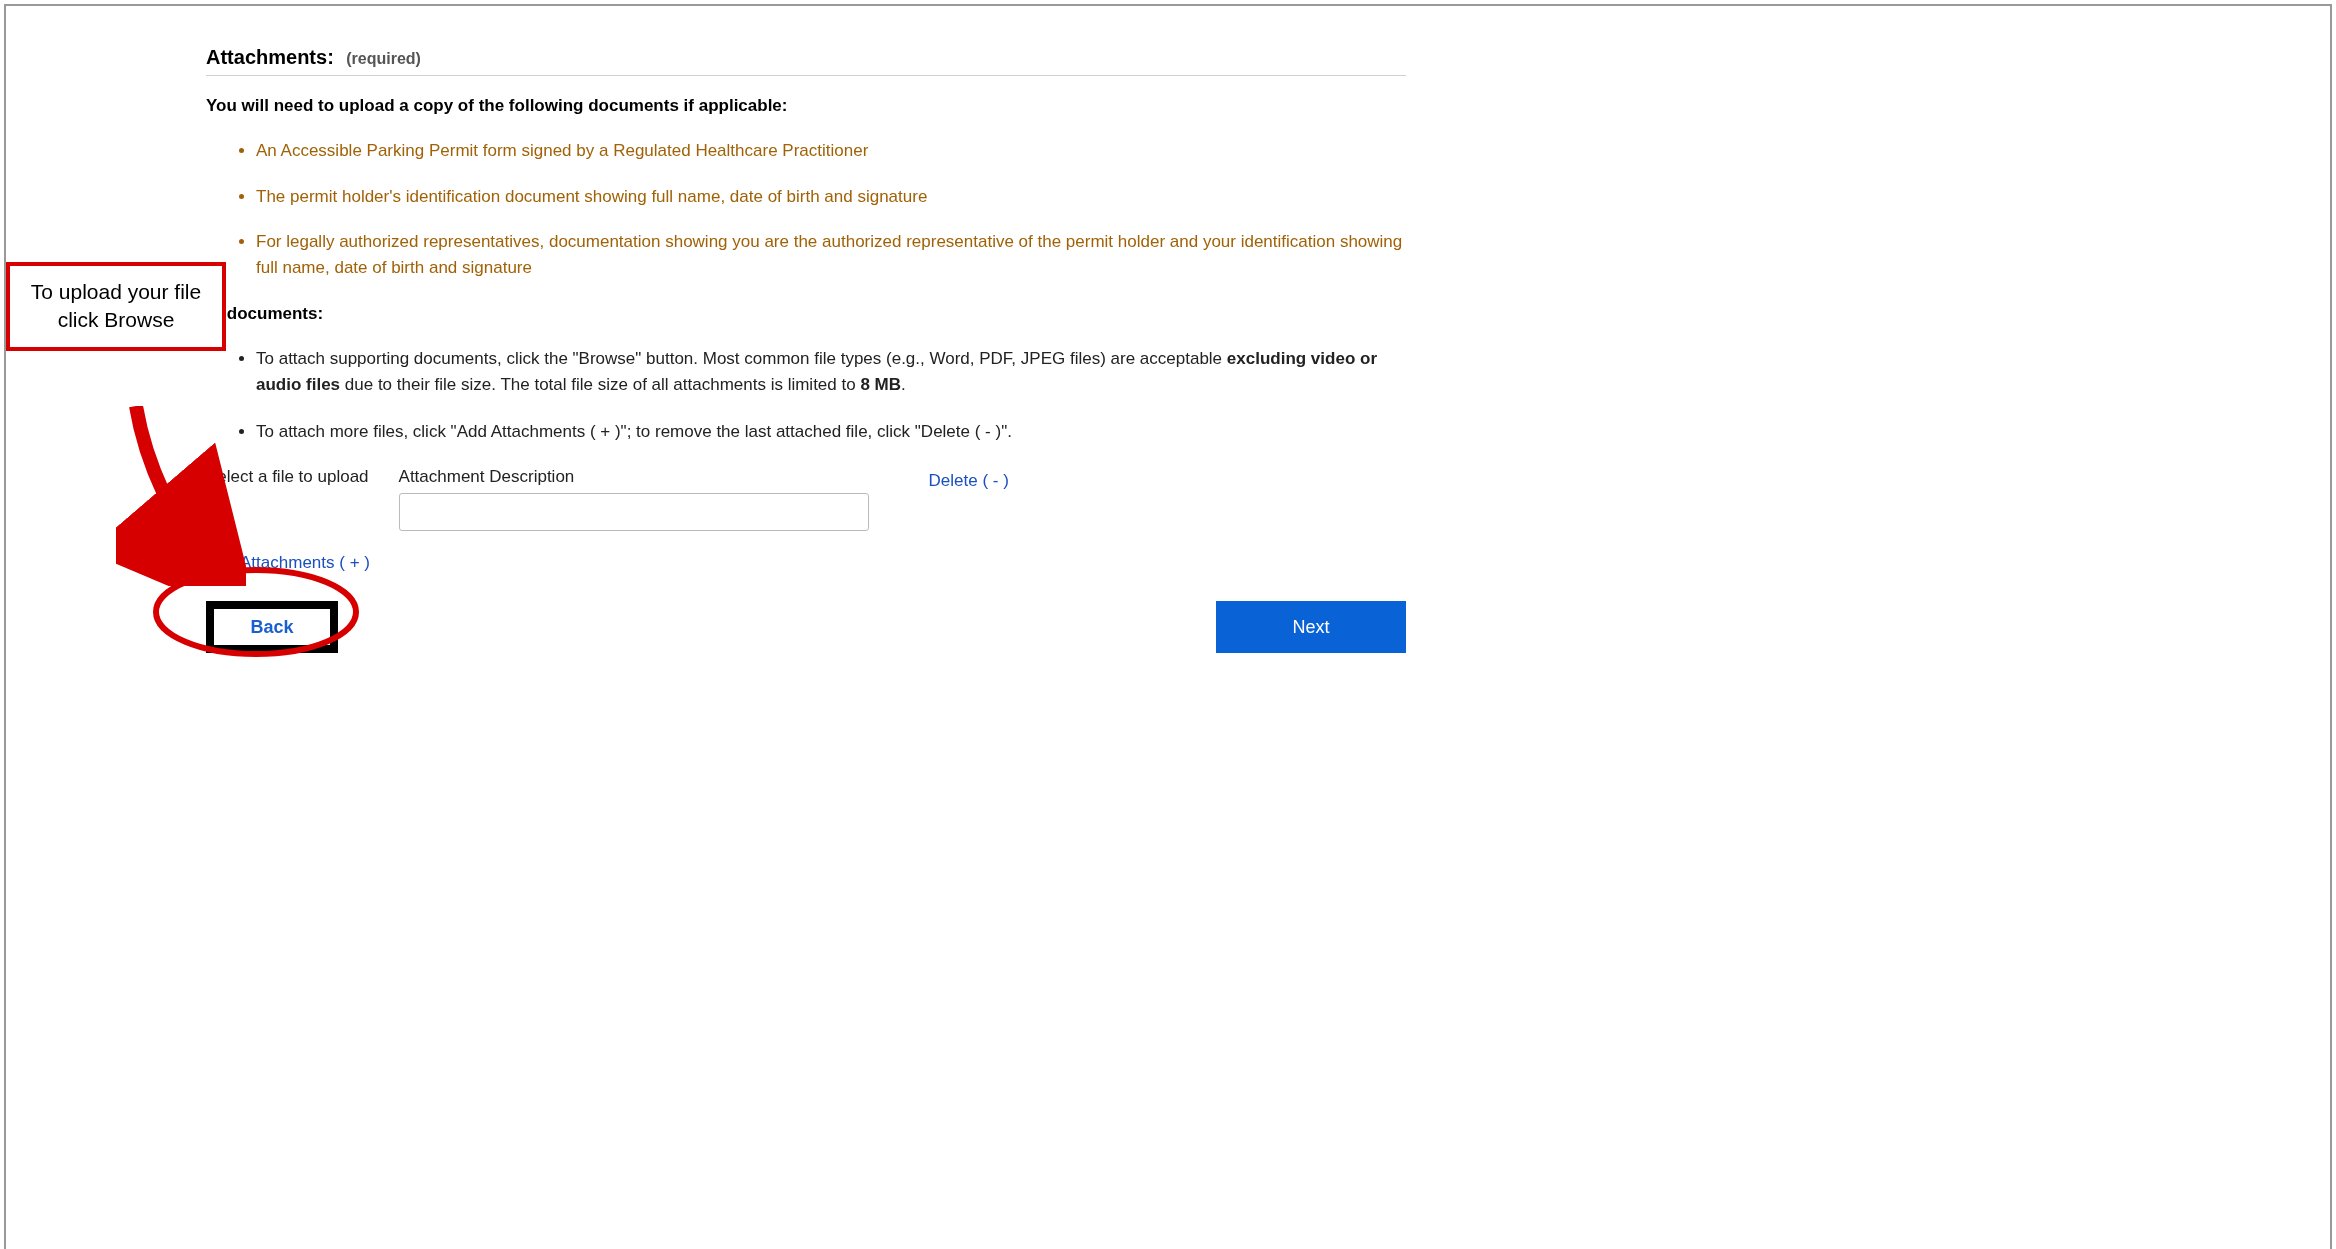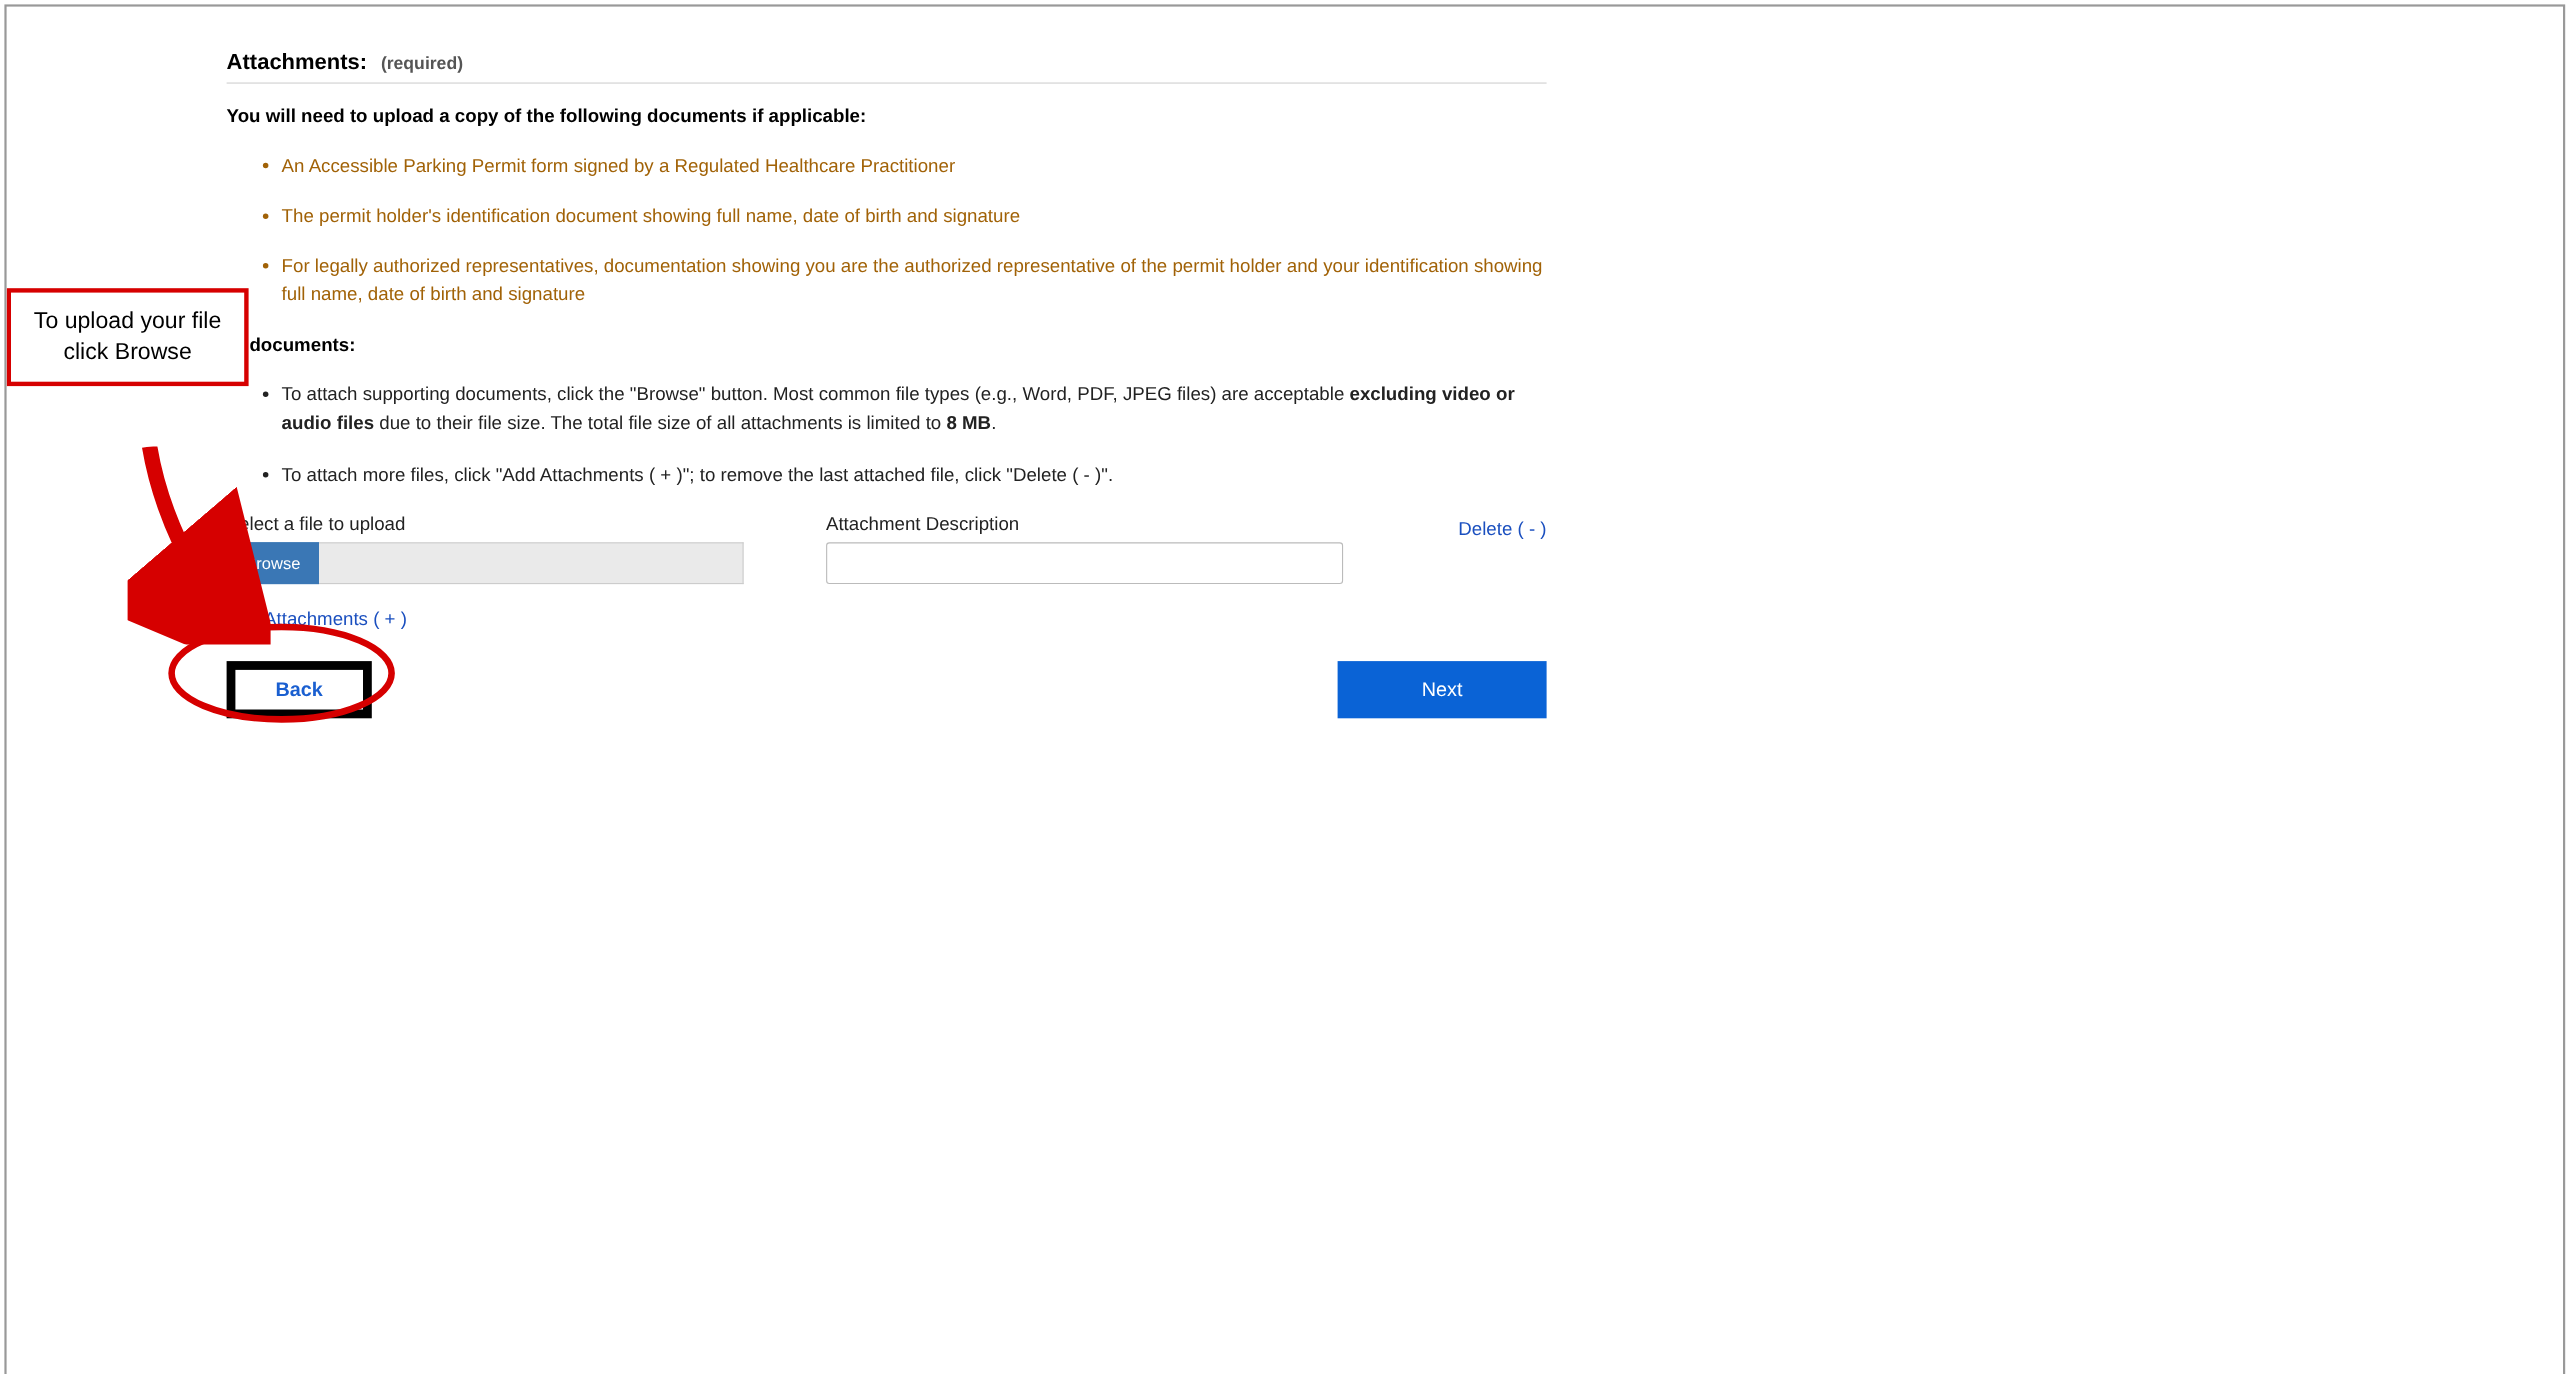--- a/index.html
+++ b/index.html
@@ -70,21 +70,20 @@
       color: #222;
       margin-bottom: 20px;
       line-height: 1.55;
     }
     .bold { font-weight: bold; }
     .upload-row {
       display: flex;
       align-items: flex-start;
       gap: 30px;
       margin-bottom: 22px;
-      justify-content: space-between;
     }
     .field { display: flex; flex-direction: column; }
     .field-label {
       font-size: 17px;
       color: #222;
       margin-bottom: 6px;
     }
     .browse-group {
       display: flex;
       width: 470px;
@@ -225,24 +224,20 @@
     <ul class="attach-list">
       <li>
         <span>To attach supporting documents, click the "Browse" button. Most common file types (e.g., Word, PDF, JPEG files) are acceptable </span><span class="bold">excluding video or audio files</span><span> due to their file size. The total file size of all attachments is limited to </span><span class="bold">8 MB</span><span>.</span>
       </li>
       <li>To attach more files, click "Add Attachments ( + )"; to remove the last attached file, click "Delete ( - )".</li>
     </ul>
 
     <div class="upload-row">
       <div class="field">
         <span class="field-label">Select a file to upload</span>
-        <div class="browse-group">
-          <button class="browse-btn">Browse</button>
-          <div class="browse-path"></div>
-        </div>
       </div>
       <div class="field">
         <span class="field-label">Attachment Description</span>
         <input type="text" class="desc-input" style="">
       </div>
       <span class="delete-link">Delete ( - )</span>
     </div>
 
     <span class="add-link">Add Attachments ( + )</span>
 

